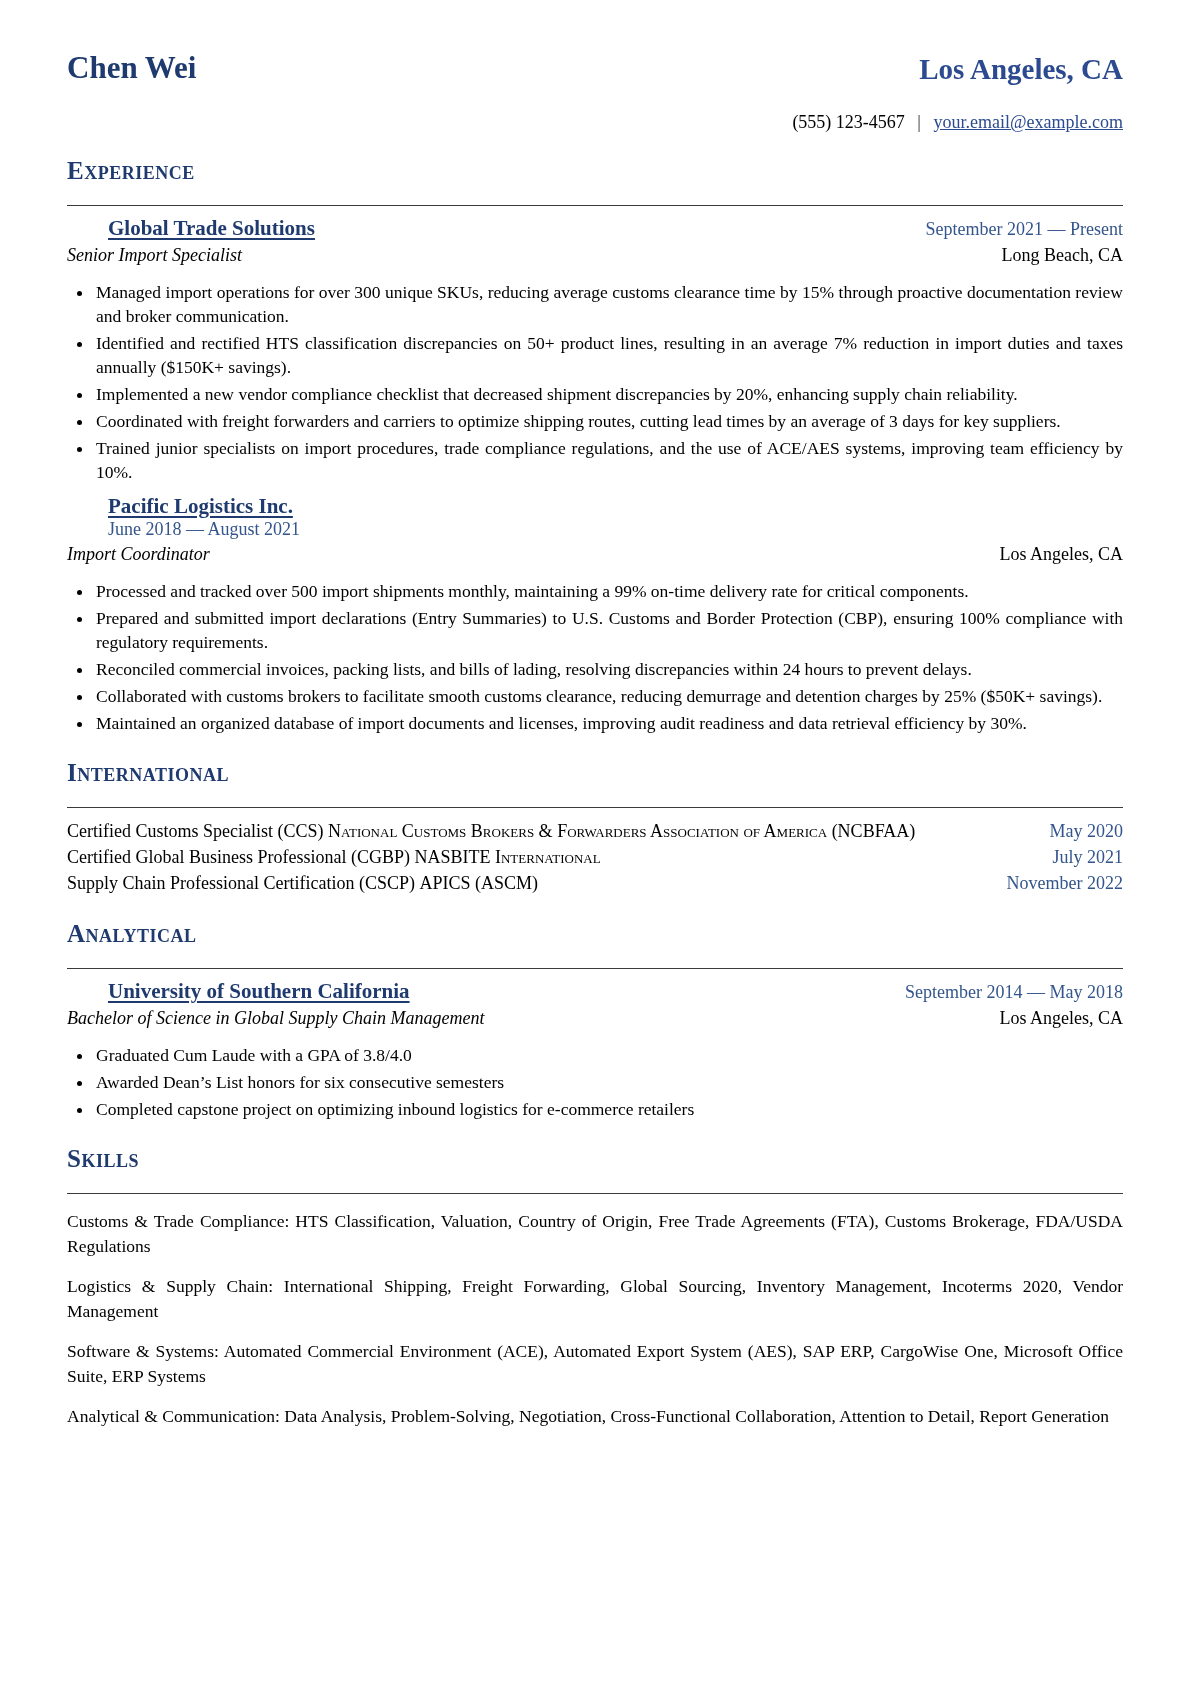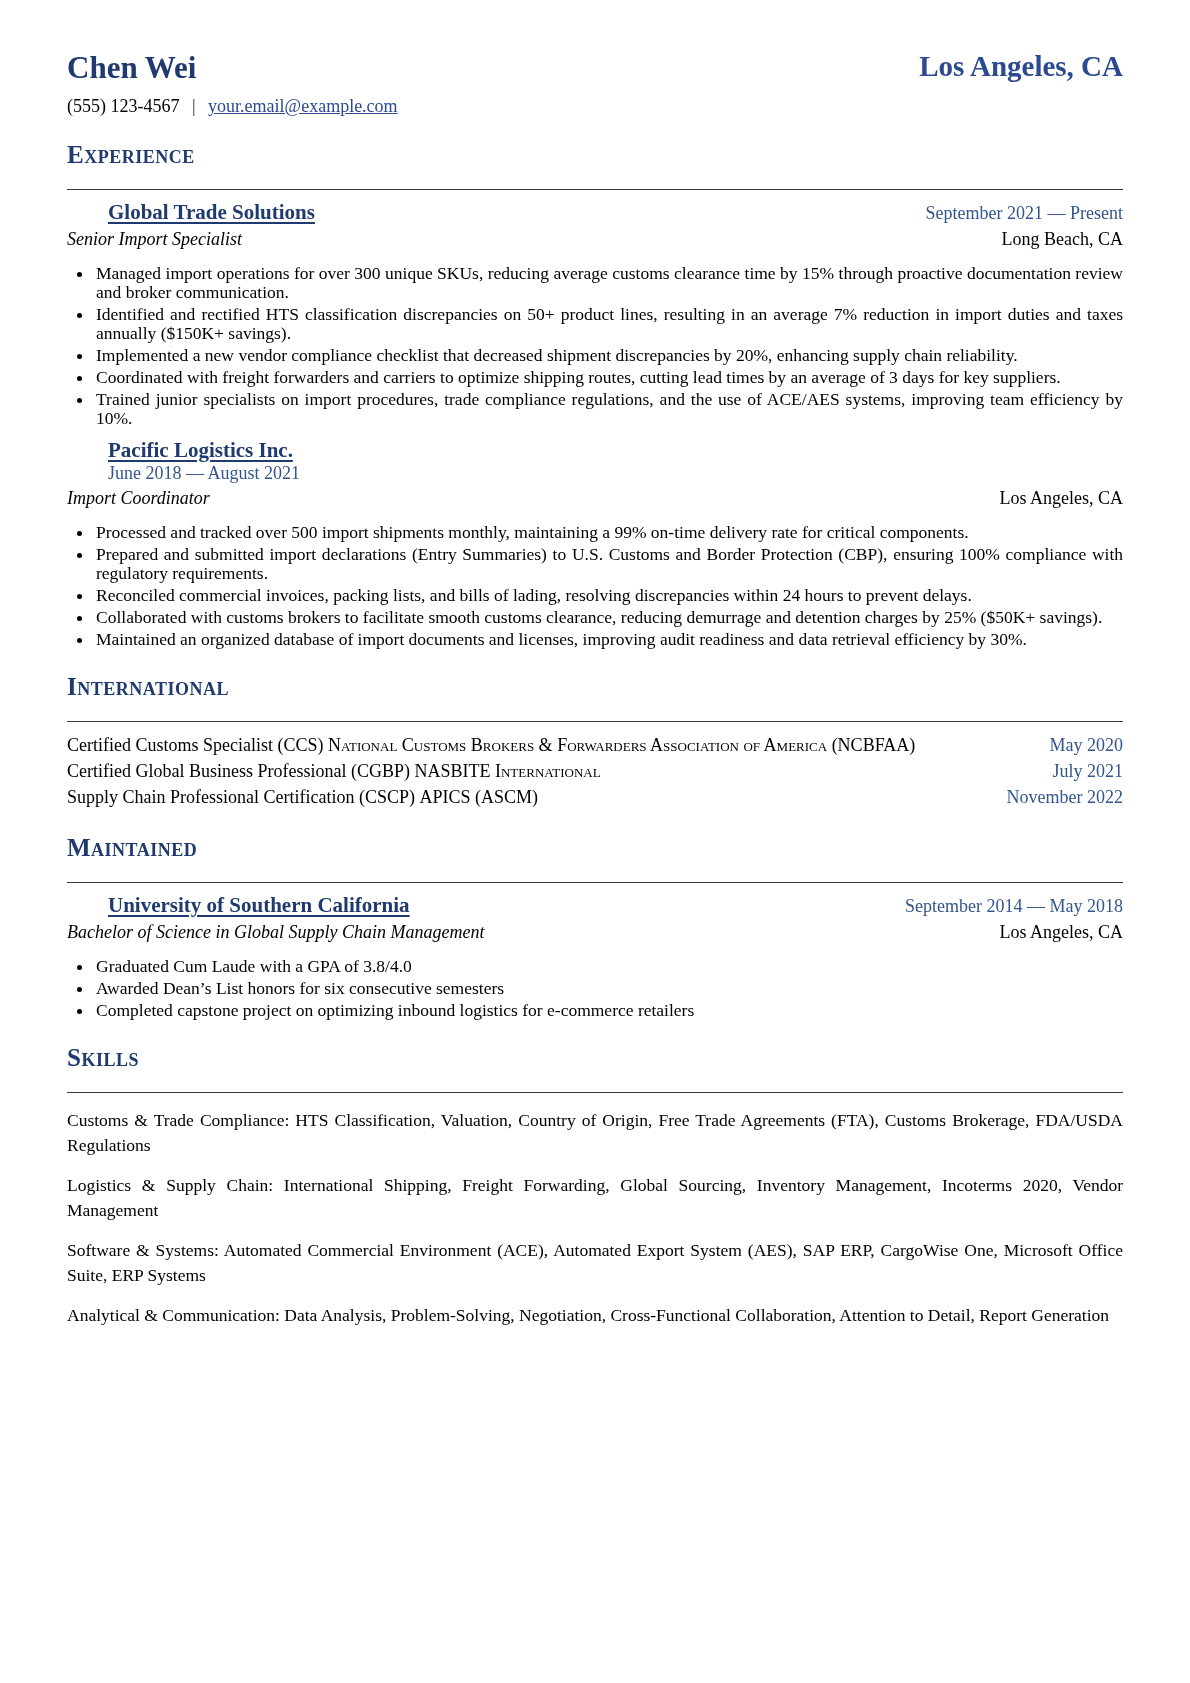--- a/index.html
+++ b/index.html
@@ -6,24 +6,24 @@
   html, body { background: #ffffff; }
   body {
     width: 1190px; height: 1683px;
     font-family: "Liberation Serif", "DejaVu Serif", serif;
     color: #000000;
     overflow: hidden;
   }
   .page { padding: 50px 67px 0 67px; }
 
   
-  .header-row { display: flex; justify-content: space-between; align-items: flex-start; }
+  .header-row { display: flex; justify-content: space-between; align-items: flex-end; }
   .name { font-size: 31px; font-weight: bold; color: #1f3a6e; }
   .header-location { font-size: 29px; font-weight: bold; color: #2b4a8f; }
-  .contact-row { margin-top: 10px; font-size: 18px; color: #000; }
+  .contact-row { margin-top: 26px; font-size: 18px; color: #000; text-align: right; }
   .contact-sep { color: #333; margin: 0 8px; }
   .email-link { color: #2b4a8f; text-decoration: underline; cursor: pointer; }
 
   
   .section-heading {
     margin-top: 24px;
     font-size: 25px;
     font-weight: bold;
     font-variant: small-caps;
     letter-spacing: 0.5px;
@@ -38,21 +38,21 @@
     font-size: 21px; font-weight: bold; color: #1f3a6e;
     text-decoration: underline; text-underline-offset: 3px; margin-left: 41px;
   }
   .entry-dates { font-size: 18px; color: #33558c; }
   .entry-subhead { display: flex; justify-content: space-between; align-items: baseline; margin-top: 4px; }
   .entry-title { font-size: 18px; font-style: italic; color: #000; }
   .entry-location { font-size: 18px; color: #000; }
 
   ul.bullets { margin: 14px 0 10px 0; padding-left: 27px; list-style: disc outside; }
   ul.bullets li {
-    font-size: 17.5px; line-height: 19px;
+    font-size: 17.5px; line-height: 24px;
     text-align: justify;
     margin-bottom: 3px;
     padding-left: 2px;
   }
 
   
   .cert-list { margin-top: 10px; }
   .cert-item { font-size: 18px; line-height: 26px; text-align: justify; }
   .cert-date { float: right; color: #33558c; margin-left: 18px; }
   .cert-name { font-weight: normal; }
@@ -127,21 +127,21 @@
       <span class="cert-name">Certified Global Business Professional (CGBP) </span>
       <span class="cert-org">NASBITE International</span>
     </div>
     <div class="cert-item">
       <span class="cert-date">November 2022</span>
       <span class="cert-name">Supply Chain Professional Certification (CSCP) </span>
       <span class="cert-org">APICS (ASCM)</span>
     </div>
   </div>
 
-  <div class="section-heading">Maintained</div>
+  <div class="section-heading">Analytical</div>
   <div>
     <div class="entry-head">
       <span class="entry-company">University of Southern California</span>
       <span class="entry-dates">September 2014 — May 2018</span>
     </div>
     <div class="entry-subhead">
       <span class="entry-title">Bachelor of Science in Global Supply Chain Management</span>
       <span class="entry-location">Los Angeles, CA</span>
     </div>
     <ul class="bullets">

